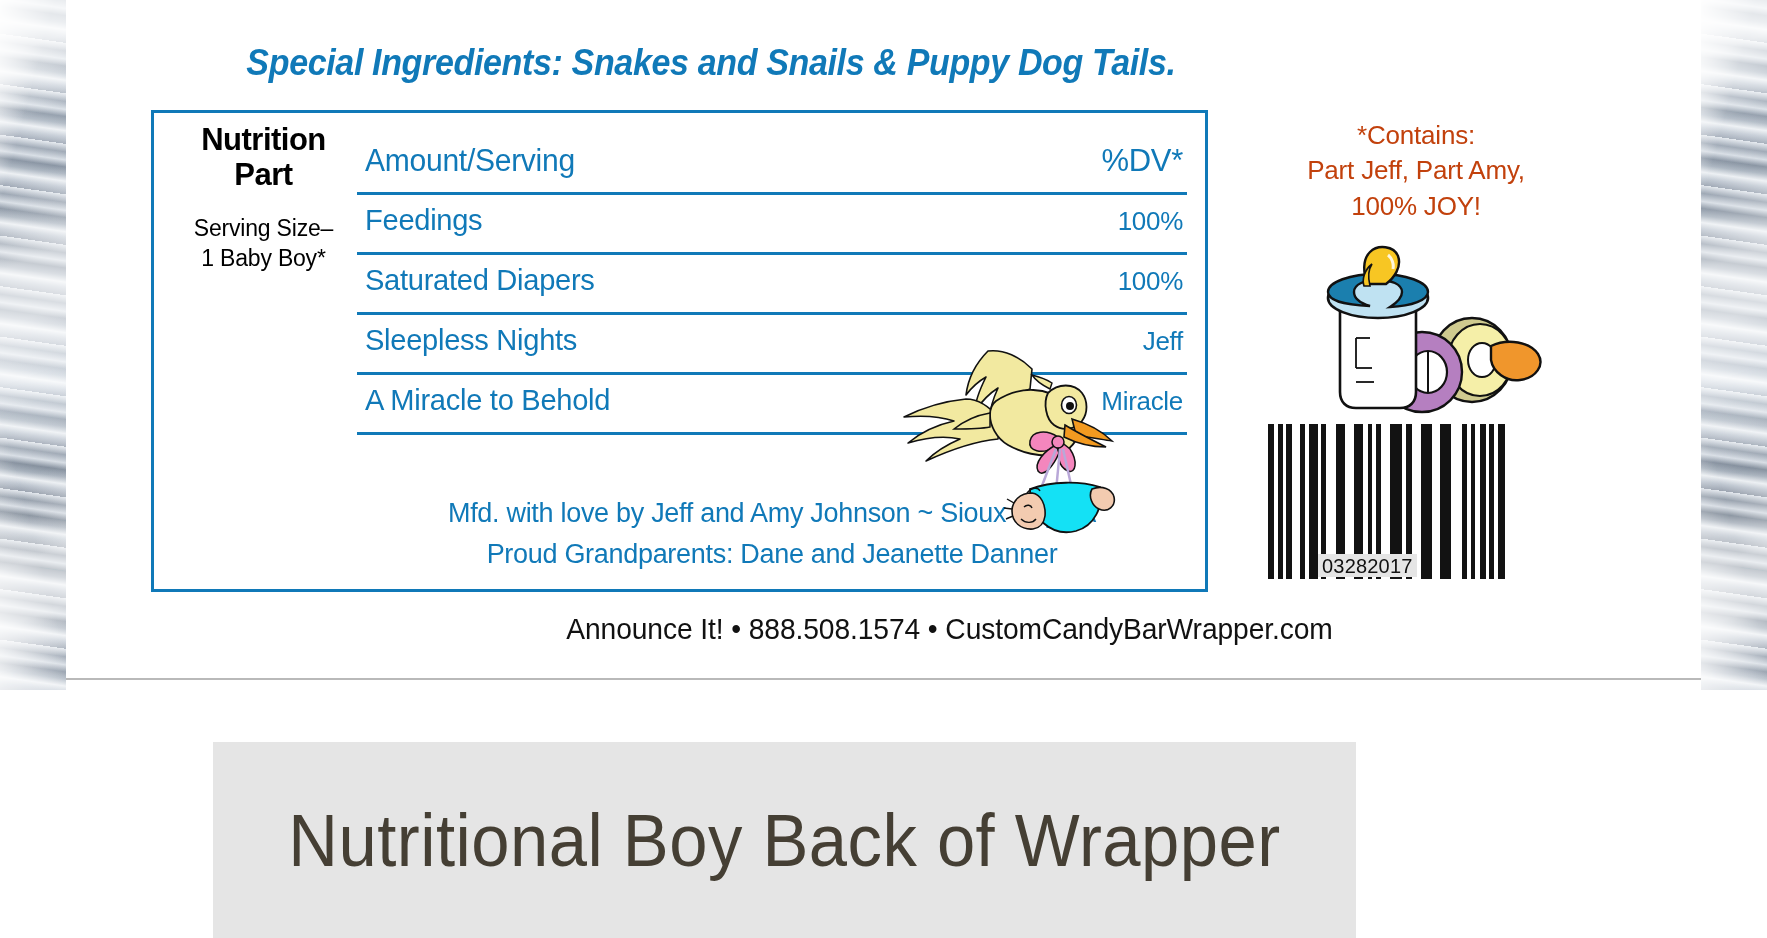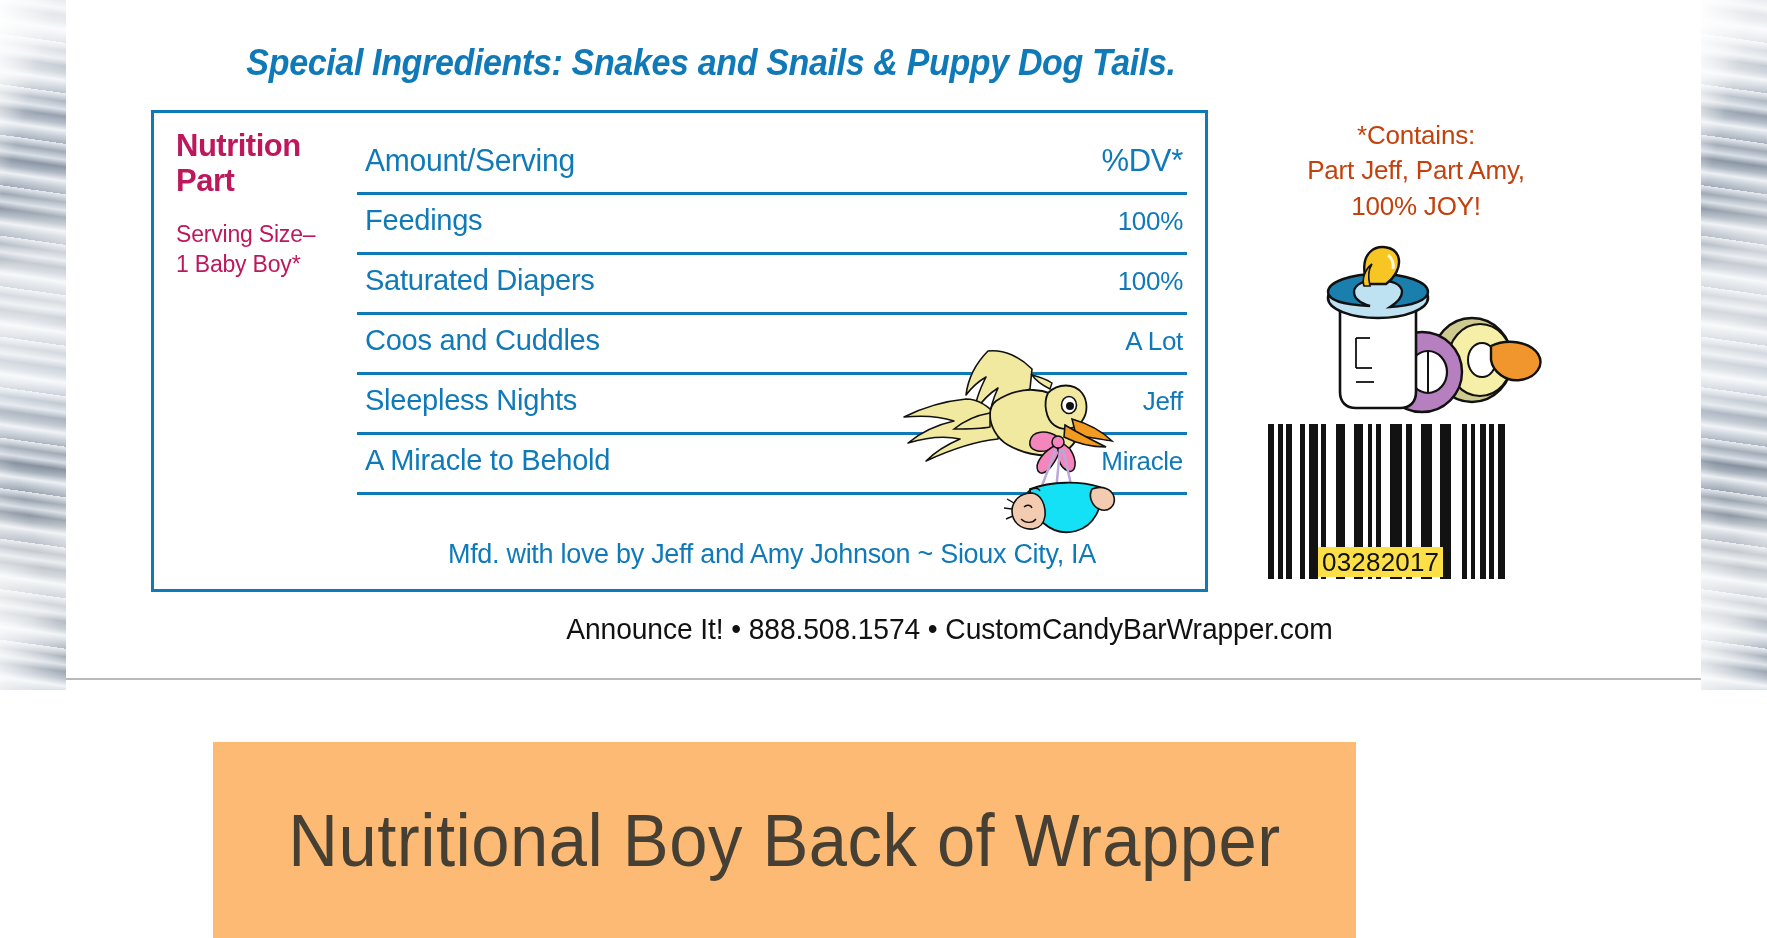--- a/index.html
+++ b/index.html
@@ -75,23 +75,24 @@
   .nutri-box {
     position: absolute;
     left: 85px; top: 110px;
     width: 1057px; height: 482px;
     border: 3px solid #1079b8;
     background: #ffffff;
   }
 
   .nutri-left {
     position: absolute;
-    left: 22px; top: 16px;
+    left: 22px; top: 10px;
     width: 175px;
-    color: #be185d;
+    color: #000000;
+    text-align: center;
   }
   .nf-title {
     font-size: 31px;
     font-weight: bold;
     line-height: 1.12;
     letter-spacing: -0.5px;
   }
   .nf-serving {
     margin-top: 22px;
     font-size: 23px;
@@ -178,23 +179,23 @@
     left: 1202px; top: 424px;
     width: 237px; height: 155px;
     background: #ffffff;
   }
   .barcode .bars { display: flex; height: 100%; width: 100%; align-items: stretch; }
   .barcode .bar { background: #121212; }
   .barcode .sp  { background: #ffffff; }
   .barcode-num {
     position: absolute;
     left: 50px; bottom: 2px;
-    background: #fde047;
+    background: #e5e5e5;
     color: #111111;
-    font-size: 26px;
+    font-size: 20px;
     letter-spacing: 0.2px;
     padding: 1px 4px 0;
     line-height: 1.1;
     font-family: "Liberation Sans", sans-serif;
   }
 
   
   .announce {
     position: absolute;
     left: 66px; top: 612px;
@@ -205,21 +206,21 @@
     letter-spacing: -0.1px;
     transform: scaleX(.94);
     white-space: nowrap;
   }
 
   
   .caption-bar {
     position: absolute;
     left: 213px; top: 742px;
     width: 1143px; height: 196px;
-    background: #fdba74;
+    background: #e5e5e5;
     display: flex;
     align-items: center;
     justify-content: center;
   }
   .caption-text {
     color: #453f34;
     font-size: 74px;
     letter-spacing: 0.5px;
     transform: scaleX(.93);
     white-space: nowrap;
@@ -261,39 +262,36 @@
         <div class="nrow">
           <span class="label">Feedings</span>
           <span class="value">100%</span>
         </div>
 
         <div class="nrow">
           <span class="label">Saturated Diapers</span>
           <span class="value">100%</span>
         </div>
 
-        <div class="nrow">
-          <span class="label">Coos and Cuddles</span>
-          <span class="value">A Lot</span>
-        </div>
 
         <div class="nrow">
           <span class="label">Sleepless Nights</span>
           <span class="value">Jeff</span>
         </div>
 
         <div class="nrow">
           <span class="label">A Miracle to Behold</span>
           <span class="value">Miracle</span>
         </div>
 
       </div>
 
       <div class="nutri-foot">
         <div>Mfd. with love by Jeff and Amy Johnson ~ Sioux City, IA</div>
+        <div>Proud Grandparents: Dane and Jeanette Danner</div>
       </div>
 
       <svg class="stork" viewBox="0 0 280 200">
 
         <g fill="#f2e9a0" stroke="#111" stroke-width="1.6" stroke-linejoin="round">
           <path d="M108 10 C96 22 88 38 86 54 C92 46 99 40 106 36 C100 48 95 60 95 70 C102 60 110 52 118 47 C113 58 110 68 110 76 C122 62 136 52 150 48 L152 28 C140 16 124 8 108 10 Z"></path>
           <path d="M86 58 C66 60 44 66 24 76 C46 74 62 76 74 80 C56 84 40 92 28 102 C48 96 66 95 80 98 C66 104 54 112 46 120 C72 108 98 100 118 98 L120 78 C110 66 98 58 86 58 Z"></path>
         </g>
 
         <path d="M116 60 C140 44 168 46 186 62 C196 71 200 82 198 92 C196 104 186 112 174 114 C160 116 142 112 128 104 C116 97 110 84 110 74 C110 68 112 63 116 60 Z" fill="#f2e9a0" stroke="#111" stroke-width="1.8"></path>

